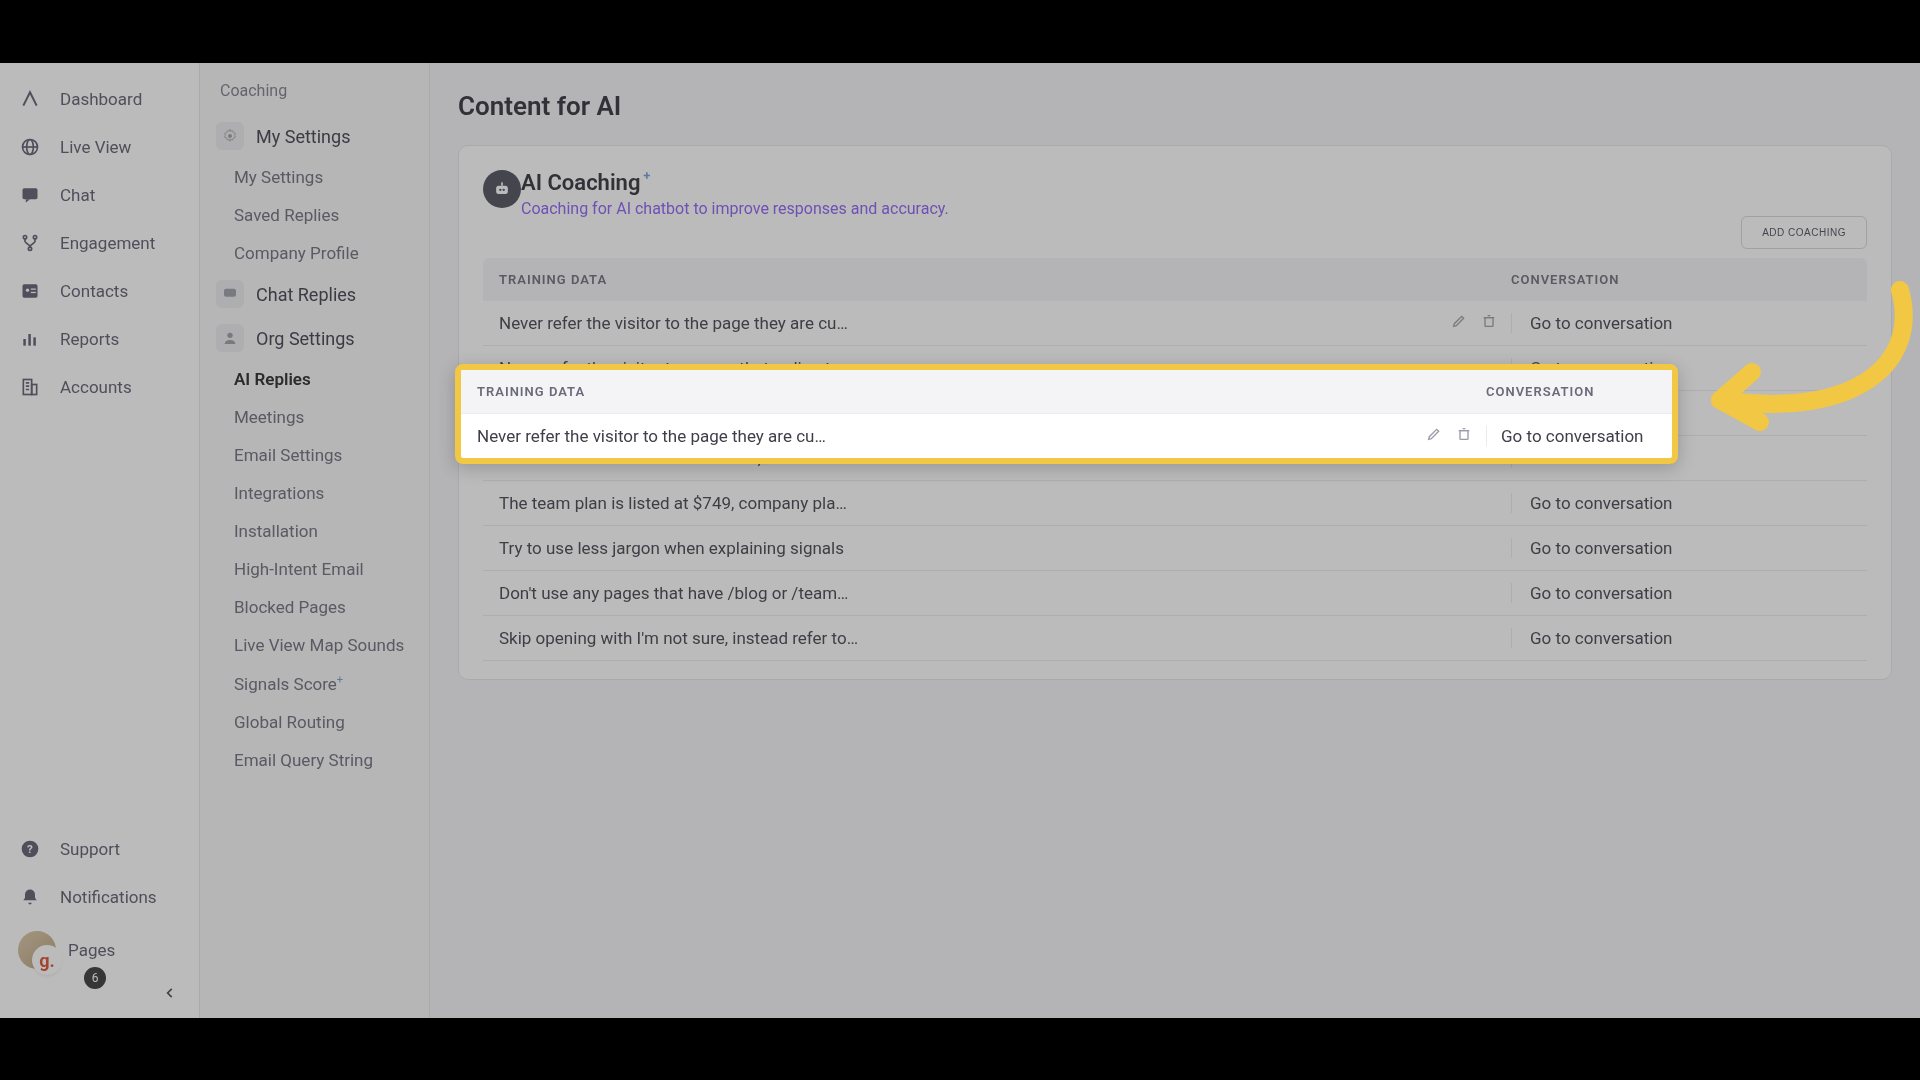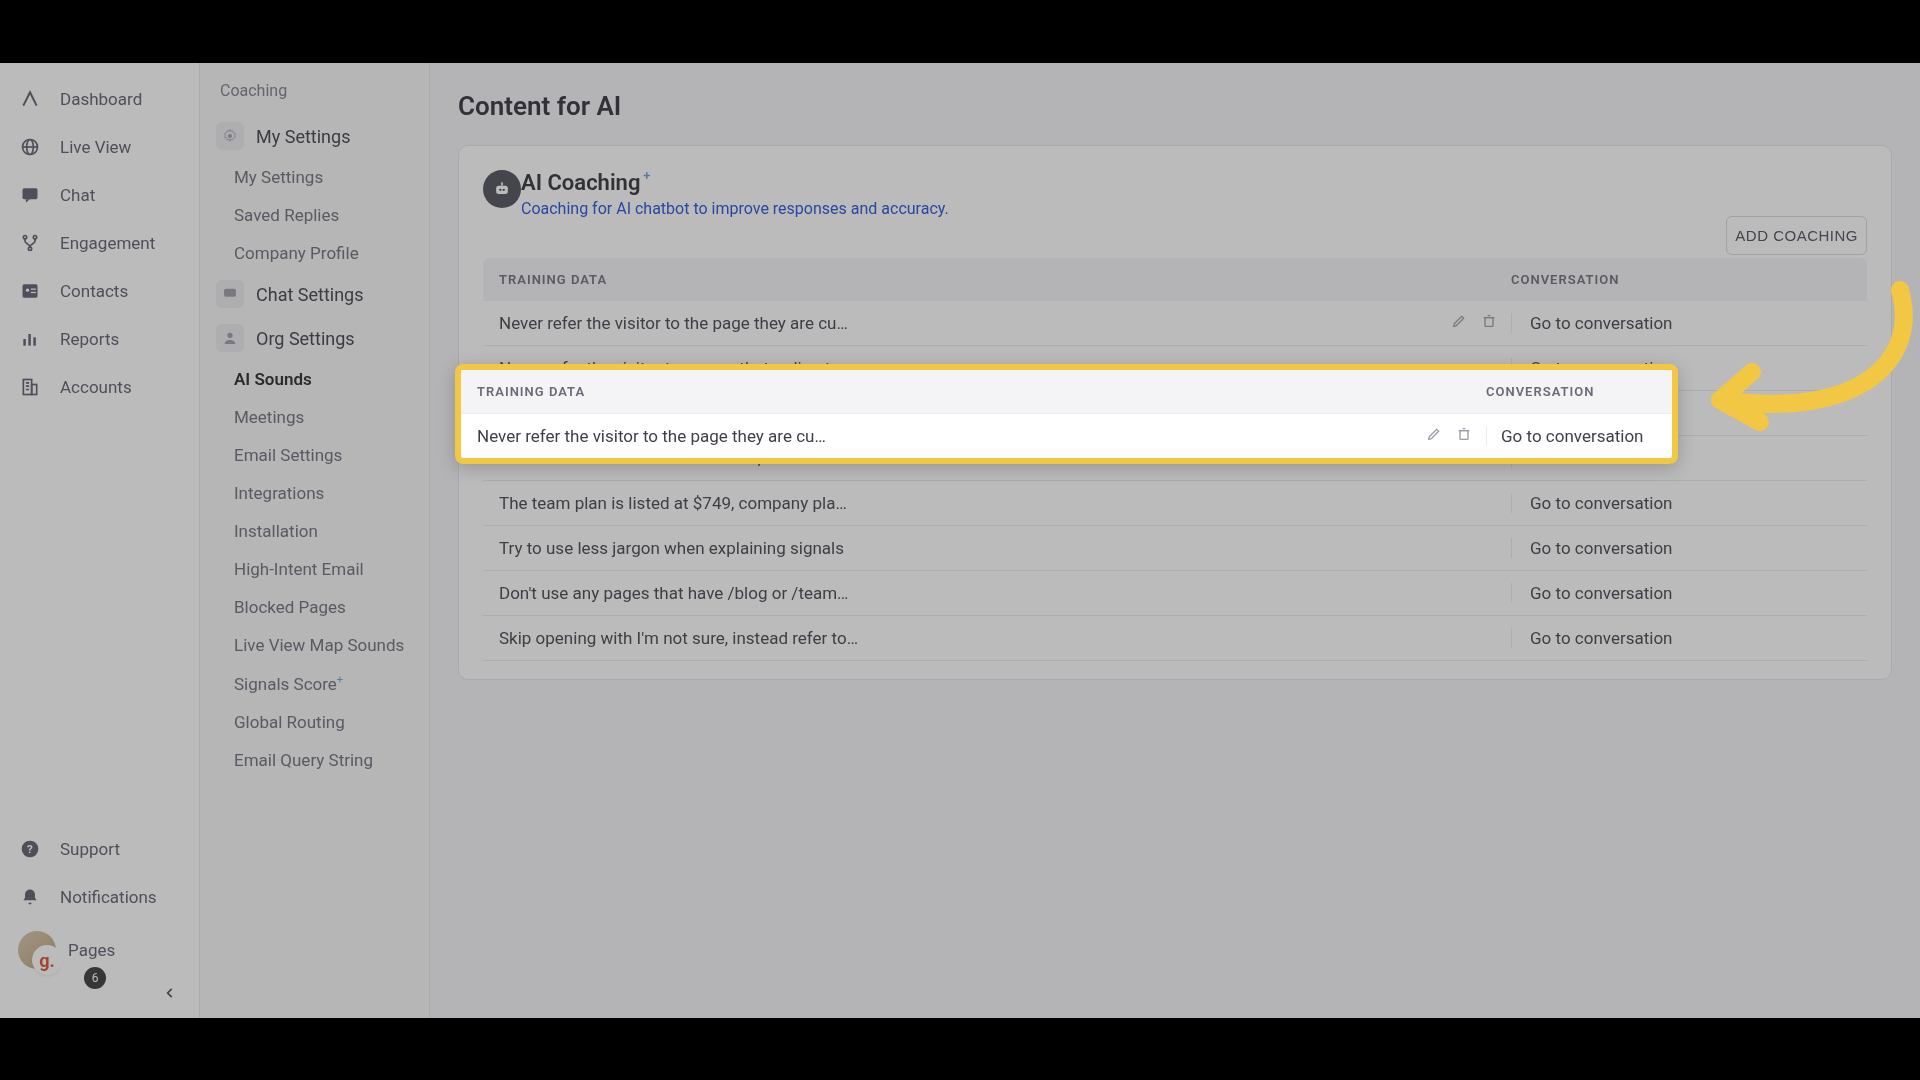--- a/index.html
+++ b/index.html
@@ -119,25 +119,25 @@
     padding: 24px 24px 18px;
     position: relative;
   }
   .card-head { display:flex; align-items:flex-start; }
   .bot-icon {
     width:38px; height:38px; border-radius:50%;
     background:#4a4a56; display:flex; align-items:center; justify-content:center;
   }
   .card-title { font-size:22px; font-weight:600; color:#2b2b36; display:inline-block; position:relative; }
   .card-title .sup { color:#6a9bd8; font-size:13px; position:absolute; top:-2px; right:-10px; }
-  .card-sub { color:#1d4ed8; font-size:16px; margin-top:4px; }
+  .card-sub { color:#8b5cf6; font-size:16px; margin-top:4px; }
   .add-btn {
     position:absolute; right:24px; top:70px;
     border:1px solid #d6d6de; background:#fff; color:#4a4a56;
-    padding: 10px 8px; border-radius:6px; font-size:15px; letter-spacing:0.5px;
+    padding: 10px 20px; border-radius:6px; font-size:10px; letter-spacing:0.5px;
     cursor:pointer;
   }
   .table {
     margin-top: 40px;
     width:100%;
   }
   .thead {
     display:flex; background:#f4f4f7;
     padding: 14px 16px; font-size:13px; letter-spacing:1px;
     color:#6a6a78; font-weight:600;
@@ -319,33 +319,33 @@
     <div class="sub-item"><span>My Settings</span></div>
     <div class="sub-item"><span>Saved Replies</span></div>
     <div class="sub-item"><span>Company Profile</span></div>
 
     <div class="section-head">
       <span class="section-icon">
         <svg width="16" height="16" viewBox="0 0 24 24" fill="currentColor">
             <rect x="3" y="4" width="18" height="12" rx="3"></rect>
           </svg>
       </span>
-      <span>Chat Settings</span>
+      <span>Chat Replies</span>
     </div>
 
     <div class="section-head">
       <span class="section-icon">
         <svg width="16" height="16" viewBox="0 0 24 24" fill="currentColor">
             <circle cx="12" cy="8" r="4"></circle>
             <path d="M4 21c0-4 4-6 8-6s8 2 8 6"></path>
           </svg>
       </span>
       <span>Org Settings</span>
     </div>
-    <div class="sub-item active"><span>AI Sounds</span></div>
+    <div class="sub-item active"><span>AI Replies</span></div>
     <div class="sub-item"><span>Meetings</span></div>
     <div class="sub-item"><span>Email Settings</span></div>
     <div class="sub-item"><span>Integrations</span></div>
     <div class="sub-item"><span>Installation</span></div>
     <div class="sub-item"><span>High-Intent Email</span></div>
     <div class="sub-item"><span>Blocked Pages</span></div>
     <div class="sub-item"><span>Live View Map Sounds</span></div>
     <div class="sub-item"><span>Signals Score</span><span class="sup">+</span></div>
     <div class="sub-item"><span>Global Routing</span></div>
     <div class="sub-item"><span>Email Query String</span></div>

